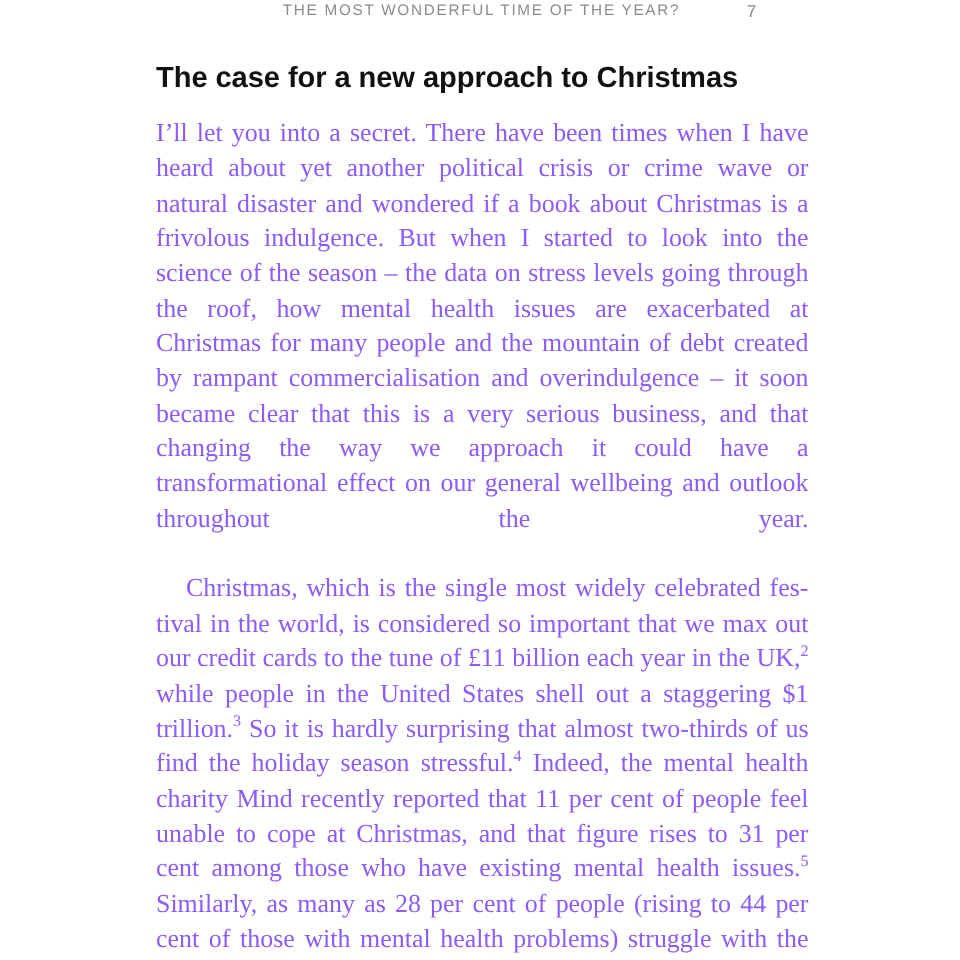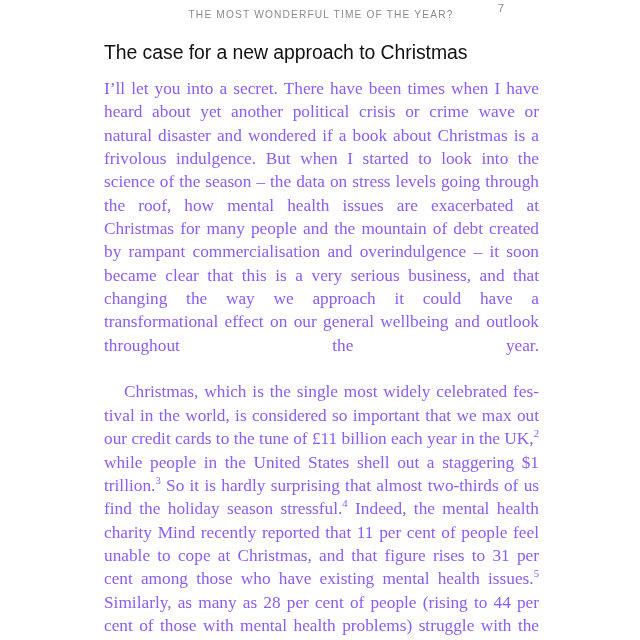--- a/index.html
+++ b/index.html
@@ -23,21 +23,21 @@
   }
 
   
   .running-head {
     position: absolute;
     top: 2px;
     left: 104px;
     width: 434px;
     height: 18px;
     display: flex;
-    align-items: flex-end;
+    align-items: flex-start;
     justify-content: center;
   }
   .running-head-title {
     font-family: "Liberation Sans", sans-serif;
     font-size: 10.2px;
     letter-spacing: 1.15px;
     color: #8b8b8b;
     text-transform: uppercase;
     white-space: nowrap;
   }
@@ -55,21 +55,21 @@
   
   .textblock {
     position: absolute;
     left: 104px;
     top: 40px;
     width: 435px;
   }
 
   h1.section-title {
     font-family: "Liberation Sans", sans-serif;
-    font-weight: 400;
+    font-weight: 700;
     font-size: 19.4px;
     line-height: 24px;
     color: #111111;
     margin: 0 0 13px 0;
     letter-spacing: -0.05px;
   }
 
   p.body-par {
     margin: 0;
     font-family: "Liberation Serif", serif;

